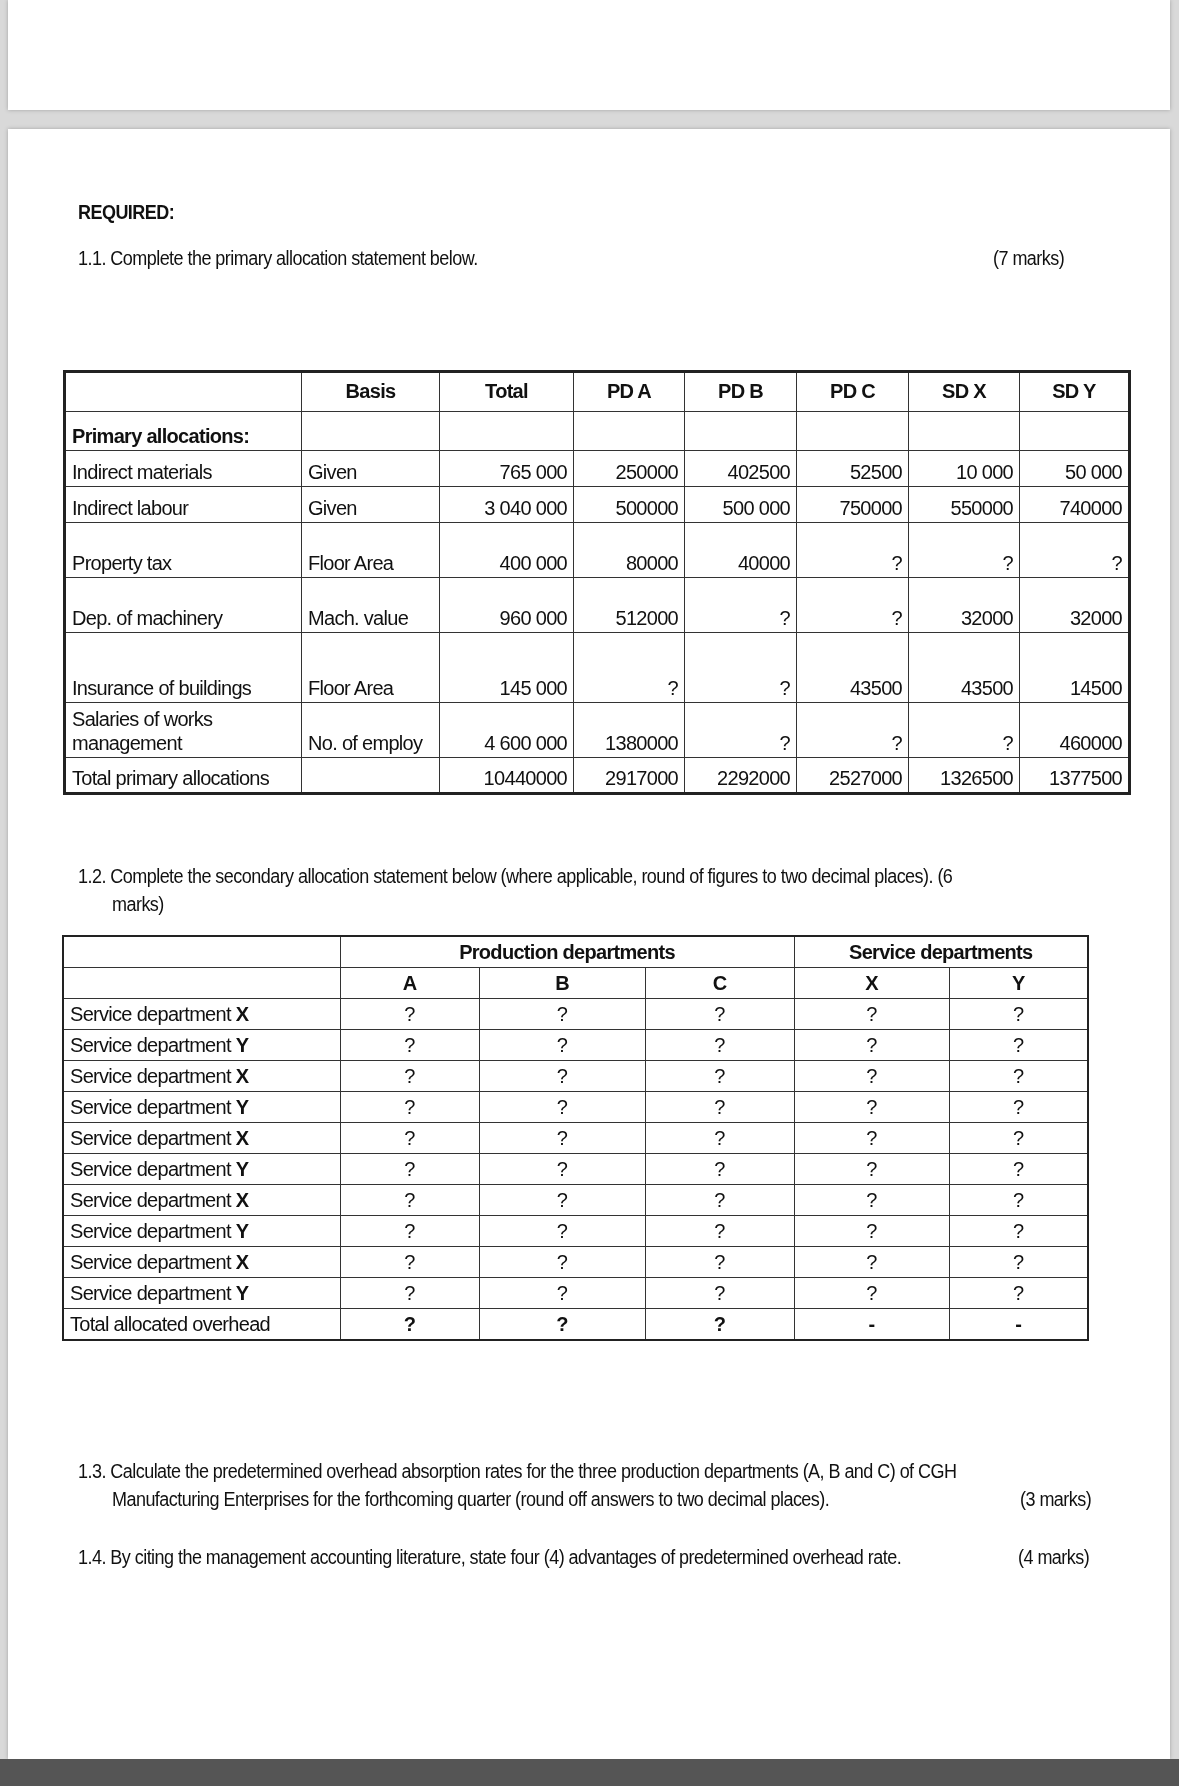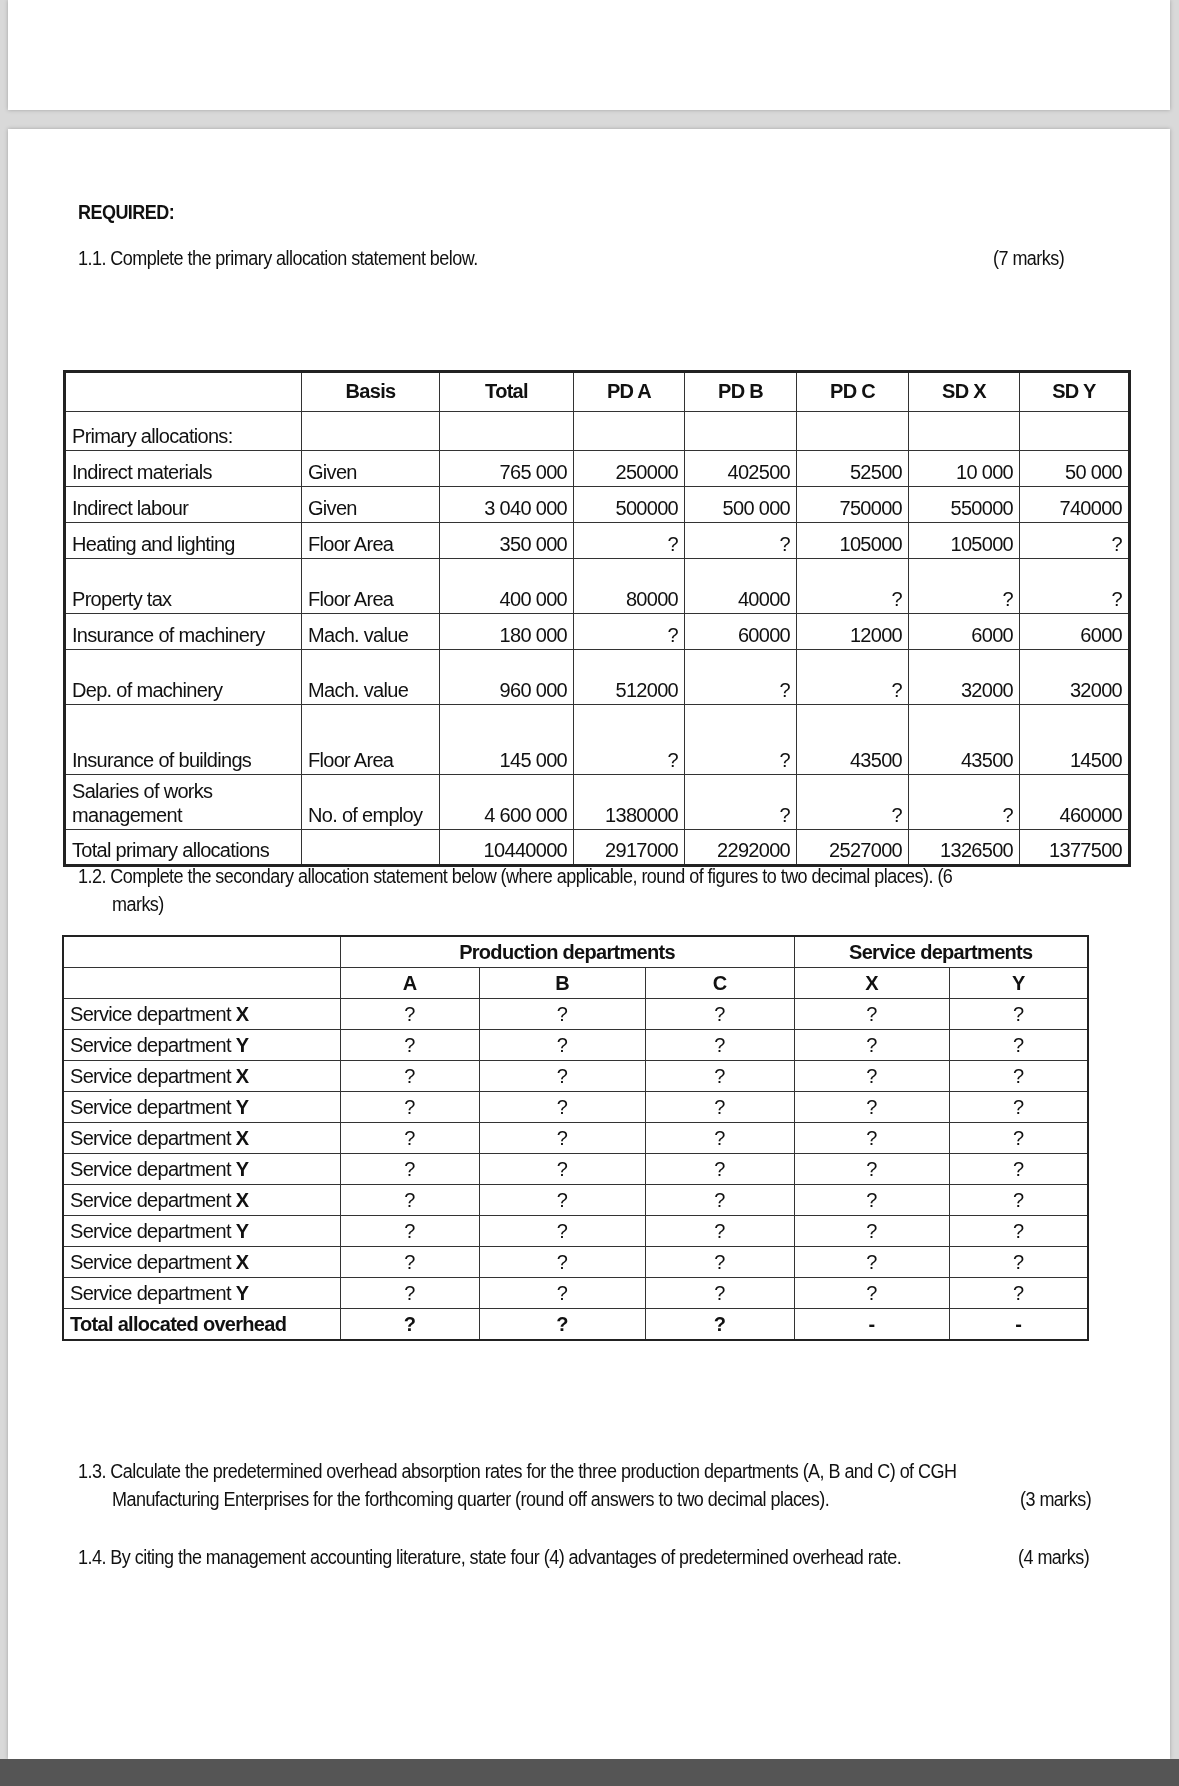--- a/index.html
+++ b/index.html
@@ -61,21 +61,21 @@
     <th></th>
     <th>Basis</th>
     <th>Total</th>
     <th>PD A</th>
     <th>PD B</th>
     <th>PD C</th>
     <th>SD X</th>
     <th>SD Y</th>
   </tr>
   <tr style="height:39px">
-    <td class="lbl" style="font-weight:normal">Primary allocations:</td>
+    <td class="lbl" style="font-weight:bold">Primary allocations:</td>
     <td></td>
         <td></td>
         <td></td>
         <td></td>
         <td></td>
         <td></td>
         <td></td>
   </tr>
 
   <tr style="height:36px">
@@ -93,52 +93,32 @@
     <td class="lbl">Indirect labour</td>
     <td class="lbl">Given</td>
     <td class="num">3 040 000</td>
     <td class="num">500000</td>
     <td class="num">500 000</td>
     <td class="num">750000</td>
     <td class="num">550000</td>
     <td class="num">740000</td>
   </tr>
 
-  <tr style="height:36px">
-    <td class="lbl">Heating and lighting</td>
-    <td class="lbl">Floor Area</td>
-    <td class="num">350 000</td>
-    <td class="num">?</td>
-    <td class="num">?</td>
-    <td class="num">105000</td>
-    <td class="num">105000</td>
-    <td class="num">?</td>
-  </tr>
 
   <tr style="height:55px">
     <td class="lbl">Property tax</td>
     <td class="lbl">Floor Area</td>
     <td class="num">400 000</td>
     <td class="num">80000</td>
     <td class="num">40000</td>
     <td class="num">?</td>
     <td class="num">?</td>
     <td class="num">?</td>
   </tr>
 
-  <tr style="height:36px">
-    <td class="lbl">Insurance of machinery</td>
-    <td class="lbl">Mach. value</td>
-    <td class="num">180 000</td>
-    <td class="num">?</td>
-    <td class="num">60000</td>
-    <td class="num">12000</td>
-    <td class="num">6000</td>
-    <td class="num">6000</td>
-  </tr>
 
   <tr style="height:55px">
     <td class="lbl">Dep. of machinery</td>
     <td class="lbl">Mach. value</td>
     <td class="num">960 000</td>
     <td class="num">512000</td>
     <td class="num">?</td>
     <td class="num">?</td>
     <td class="num">32000</td>
     <td class="num">32000</td>
@@ -279,21 +259,21 @@
   </tr>
   <tr>
     <td class="lbl"><span>Service department </span><b>Y</b></td>
     <td>?</td>
     <td>?</td>
     <td>?</td>
     <td>?</td>
     <td>?</td>
   </tr>
   <tr style="font-weight:bold">
-    <td class="lbl" style="font-weight:bold">Total allocated overhead</td>
+    <td class="lbl" style="font-weight:normal">Total allocated overhead</td>
     <td style="font-weight:bold">?</td>
     <td style="font-weight:bold">?</td>
     <td style="font-weight:bold">?</td>
     <td style="font-weight:bold">-</td>
     <td style="font-weight:bold">-</td>
   </tr>
 </tbody>
   </table>
 
 <div class="txt" style="left:78px;top:1460px;">1.3. Calculate the predetermined overhead absorption rates for the three production departments (A, B and C) of CGH</div>

